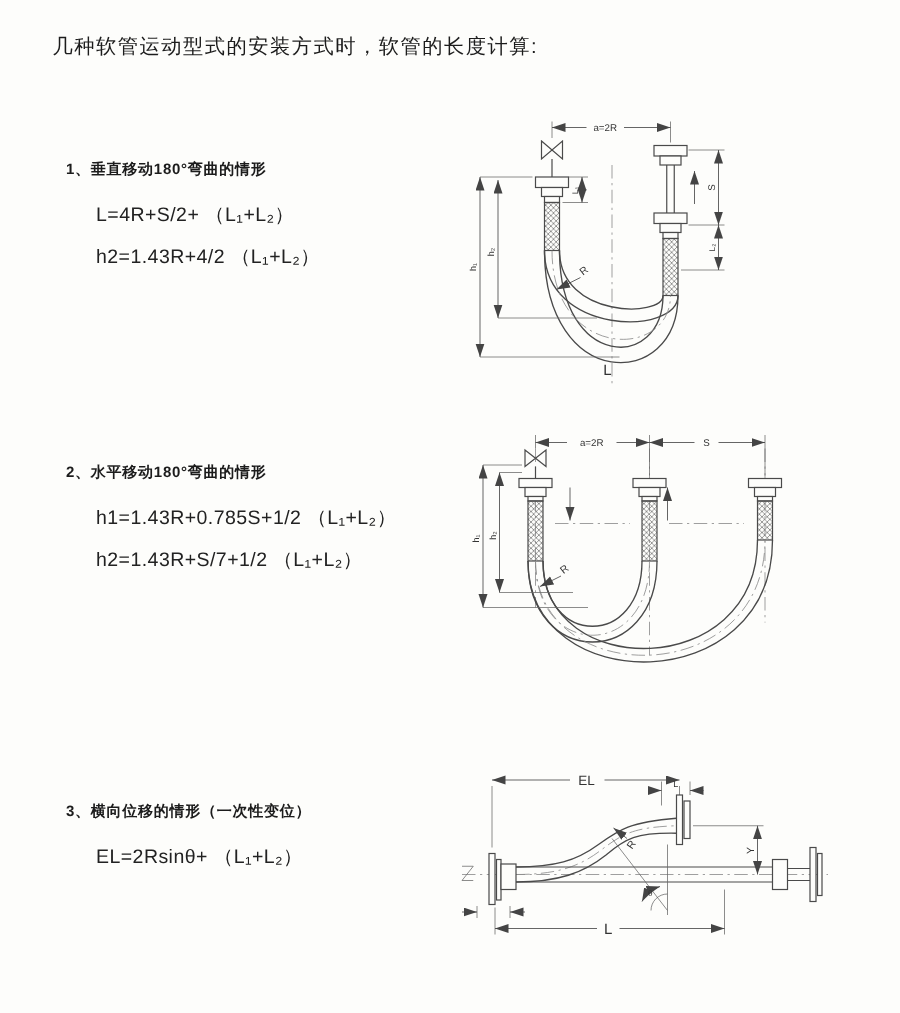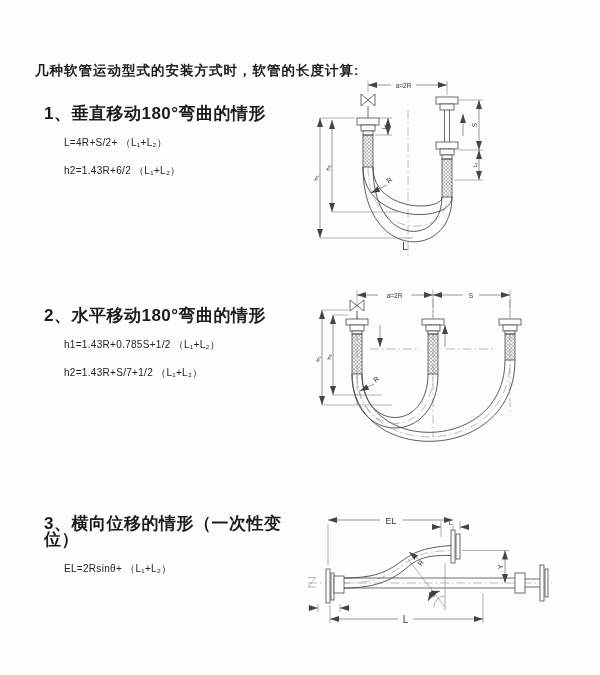--- a/index.html
+++ b/index.html
@@ -3,53 +3,53 @@
 <meta charset="utf-8">
 <style>
   html,body{margin:0;padding:0;}
   body{
     width:600px;height:675px;position:relative;overflow:hidden;
     background:#fdfdfb;color:#1c1c1c;
     font-family:"Liberation Sans","DejaVu Sans",sans-serif;
   }
   .page-title{
     position:absolute;left:35px;top:22px;
-    font-size:13.5px;font-weight:700;letter-spacing:1px;margin-top:40px;
+    font-size:13.5px;font-weight:400;letter-spacing:1px;
   }
   .sec{position:absolute;left:44px;width:270px;}
-  .sec-heading{font-size:17px;font-weight:700;letter-spacing:.5px;line-height:16px;margin-bottom:13px;}
-  .formula{font-size:10px;font-weight:400;letter-spacing:.3px;line-height:15px;margin:0 0 13px 20px;color:#222;}
+  .sec-heading{font-size:10px;font-weight:700;letter-spacing:.5px;line-height:16px;margin-bottom:13px;}
+  .formula{font-size:13px;font-weight:400;letter-spacing:.3px;line-height:15px;margin:0 0 13px 20px;color:#222;}
   .dg{position:absolute;}
   .dg text{fill:#333;font-family:"Liberation Sans","DejaVu Sans",sans-serif;}
   .ln{stroke:#4a4a4a;stroke-width:.8;fill:none;}
   .ln2{stroke:#4a4a4a;stroke-width:.9;fill:none;}
   .thin{stroke:#666;stroke-width:.5;fill:none;}
   .dim{stroke:#444;stroke-width:.55;fill:none;}
   .cl{stroke:#8a8a8a;stroke-width:.55;fill:none;stroke-dasharray:9 3 1.5 3;}
   .fit{fill:#fdfdfb;stroke:#4a4a4a;stroke-width:.8;}
   .hrect{stroke:#4a4a4a;stroke-width:.8;}
 </style>
 </head>
 <body>
 
 <div class="page-title">几种软管运动型式的安装方式时，软管的长度计算:</div>
 
 <section class="sec" style="top:106px">
   <div class="sec-heading">1、垂直移动180°弯曲的情形</div>
   <div class="formula">L=4R+S/2+ （L₁+L₂）</div>
-  <div class="formula">h2=1.43R+6/2 （L₁+L₂）</div>
+  <div class="formula">h2=1.43R+4/2 （L₁+L₂）</div>
 </section>
 
 <section class="sec" style="top:308px">
   <div class="sec-heading">2、水平移动180°弯曲的情形</div>
   <div class="formula">h1=1.43R+0.785S+1/2 （L₁+L₂）</div>
   <div class="formula">h2=1.43R+S/7+1/2 （L₁+L₂）</div>
 </section>
 
-<section class="sec" style="top:516px">
+<section class="sec" style="top:534px">
   <div class="sec-heading">3、横向位移的情形（一次性变位）</div>
   <div class="formula">EL=2Rsinθ+ （L₁+L₂）</div>
 </section>
 
 <svg class="dg" style="left:313px;top:72px" width="287" height="190" viewBox="0 0 287 190">
   <defs>
     <marker id="ar1" markerWidth="10" markerHeight="8" refX="9" refY="3" orient="auto-start-reverse" markerUnits="userSpaceOnUse">
       <path d="M0,0 L9,3 L0,6 Z" fill="#444"></path>
     </marker>
     <pattern id="ht1" patternUnits="userSpaceOnUse" width="3.5" height="3.5">

